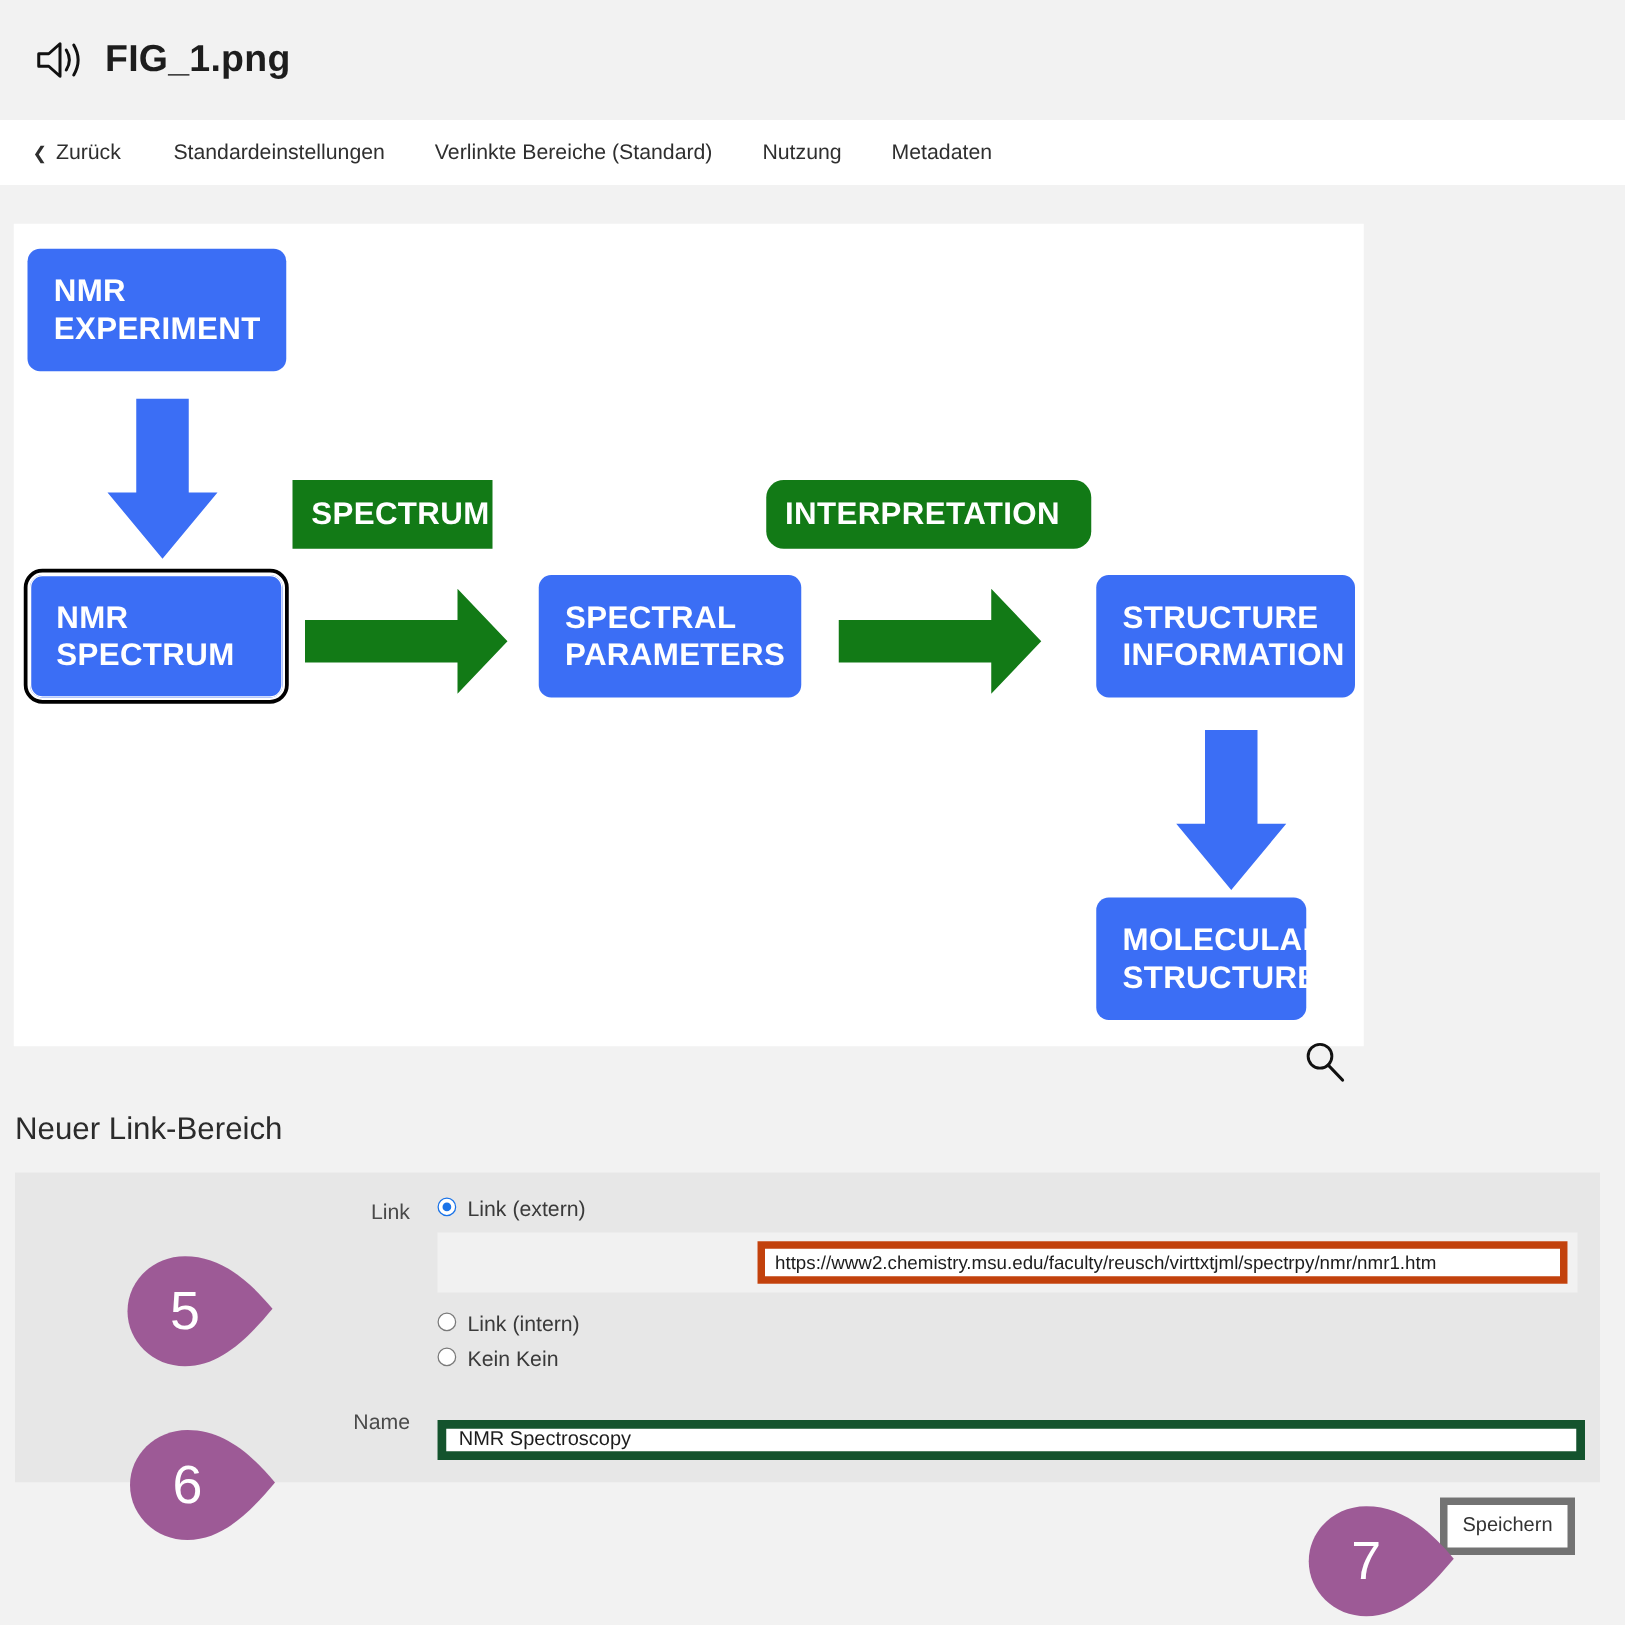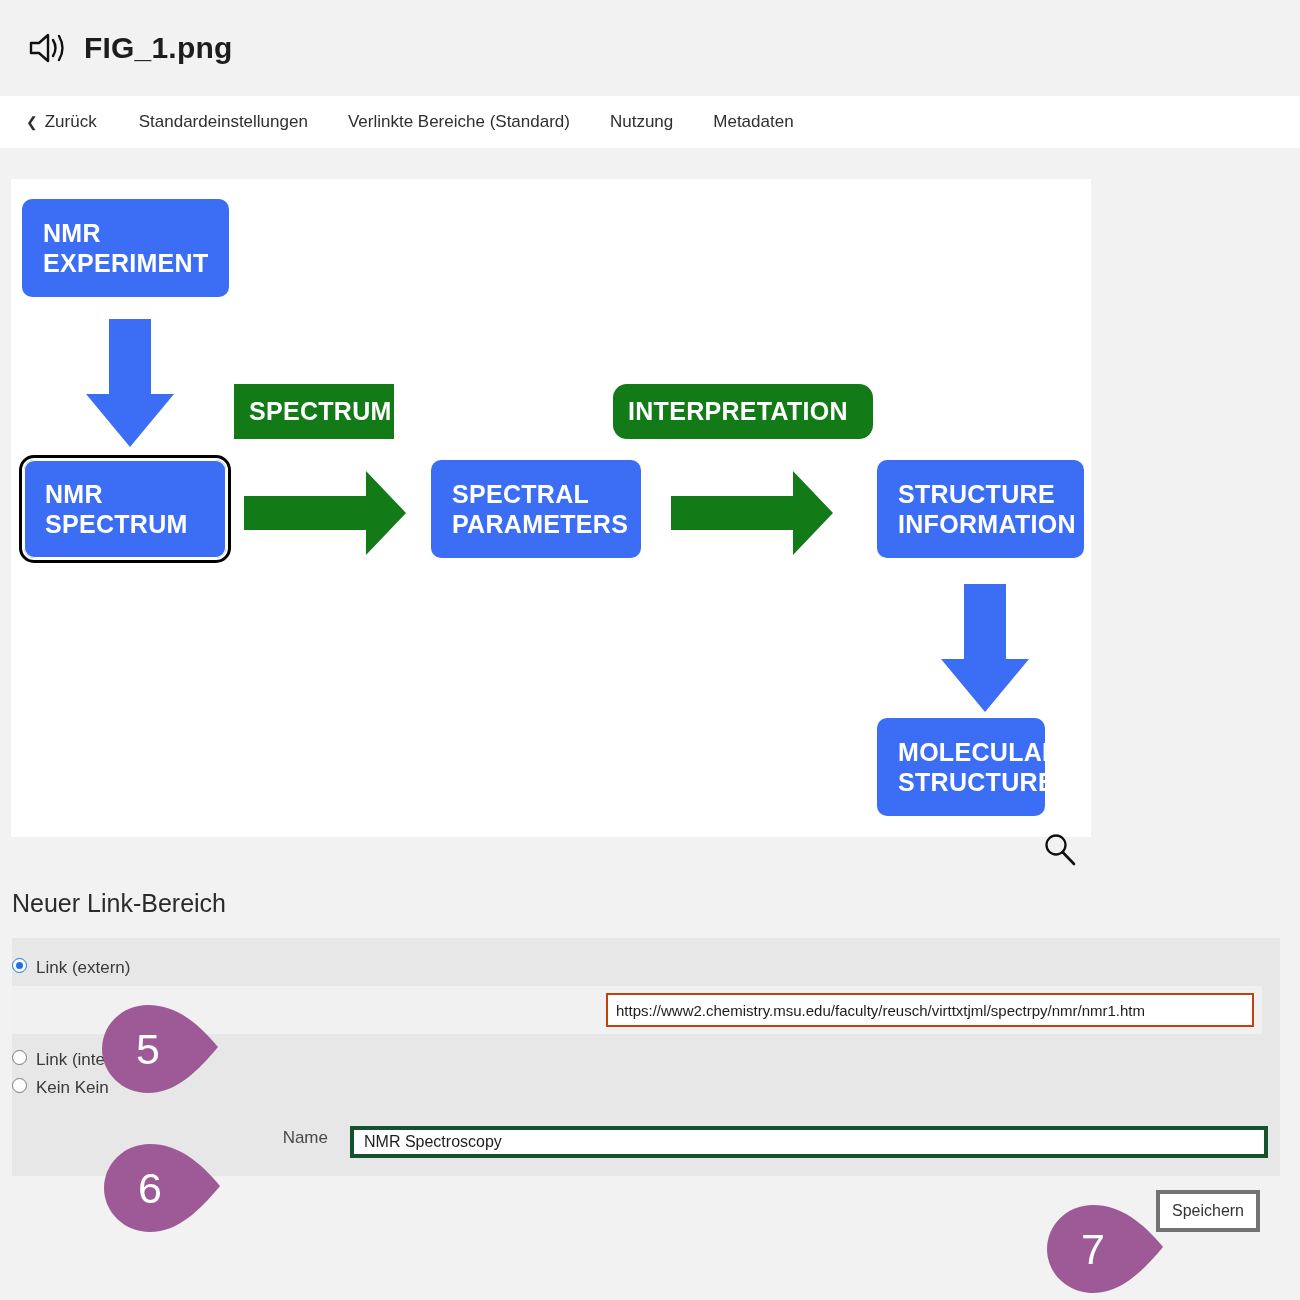--- a/index.html
+++ b/index.html
@@ -148,57 +148,57 @@
     margin-top: 8px;
     margin-right: 18px;
     display: flex;
     align-items: center;
     justify-content: flex-end;
     padding-right: 8px;
   }
   #url-input {
     width: 648px;
     height: 34px;
-    border: 2px solid #c2410c;
+    border: 6px solid #c2410c;
     background: #ffffff;
     font-size: 15px;
     font-family: "Liberation Sans", sans-serif;
     color: #1d1d1d;
     padding: 0 8px;
     outline: none;
   }
   .radio-stack { margin-top: 16px; }
 
   #name-row .row-label { padding-top: 20px; }
   #name-input {
     width: 918px;
     height: 32px;
-    border: 4px solid #14532d;
+    border: 7px solid #14532d;
     background: #ffffff;
     font-size: 16px;
     font-family: "Liberation Sans", sans-serif;
     color: #1d1d1d;
     padding: 0 10px;
     outline: none;
-    margin-top: 0;
+    margin-top: 10px;
   }
 
   #form-footer {
     margin: 0 0 0 12px;
     width: 1268px;
     height: 70px;
     background: #f2f2f2;
     display: flex;
     align-items: center;
     justify-content: flex-end;
     position: relative;
   }
   #save-button {
     background: #ffffff;
-    border: 4px solid #737373;
+    border: 6px solid #737373;
     font-size: 16px;
     font-family: "Liberation Sans", sans-serif;
     color: #333;
     padding: 8px 12px;
     cursor: pointer;
     margin-right: 20px;
   }
 
   
   .badge {
@@ -311,20 +311,21 @@
       </svg>
     </span>
   </div>
 </div>
 
 <div id="section-title">Neuer Link-Bereich</div>
 
 <div id="form-panel">
 
   <div class="form-row" id="link-row">
+    <div class="row-label">Link</div>
     <div class="row-body">
 
       <label class="radio-line">
         <span class="radio checked"></span>
         <span>Link (extern)</span>
       </label>
 
       <div id="url-subpanel">
         <input id="url-input" type="text" value="https://www2.chemistry.msu.edu/faculty/reusch/virttxtjml/spectrpy/nmr/nmr1.htm" style="">
       </div>

